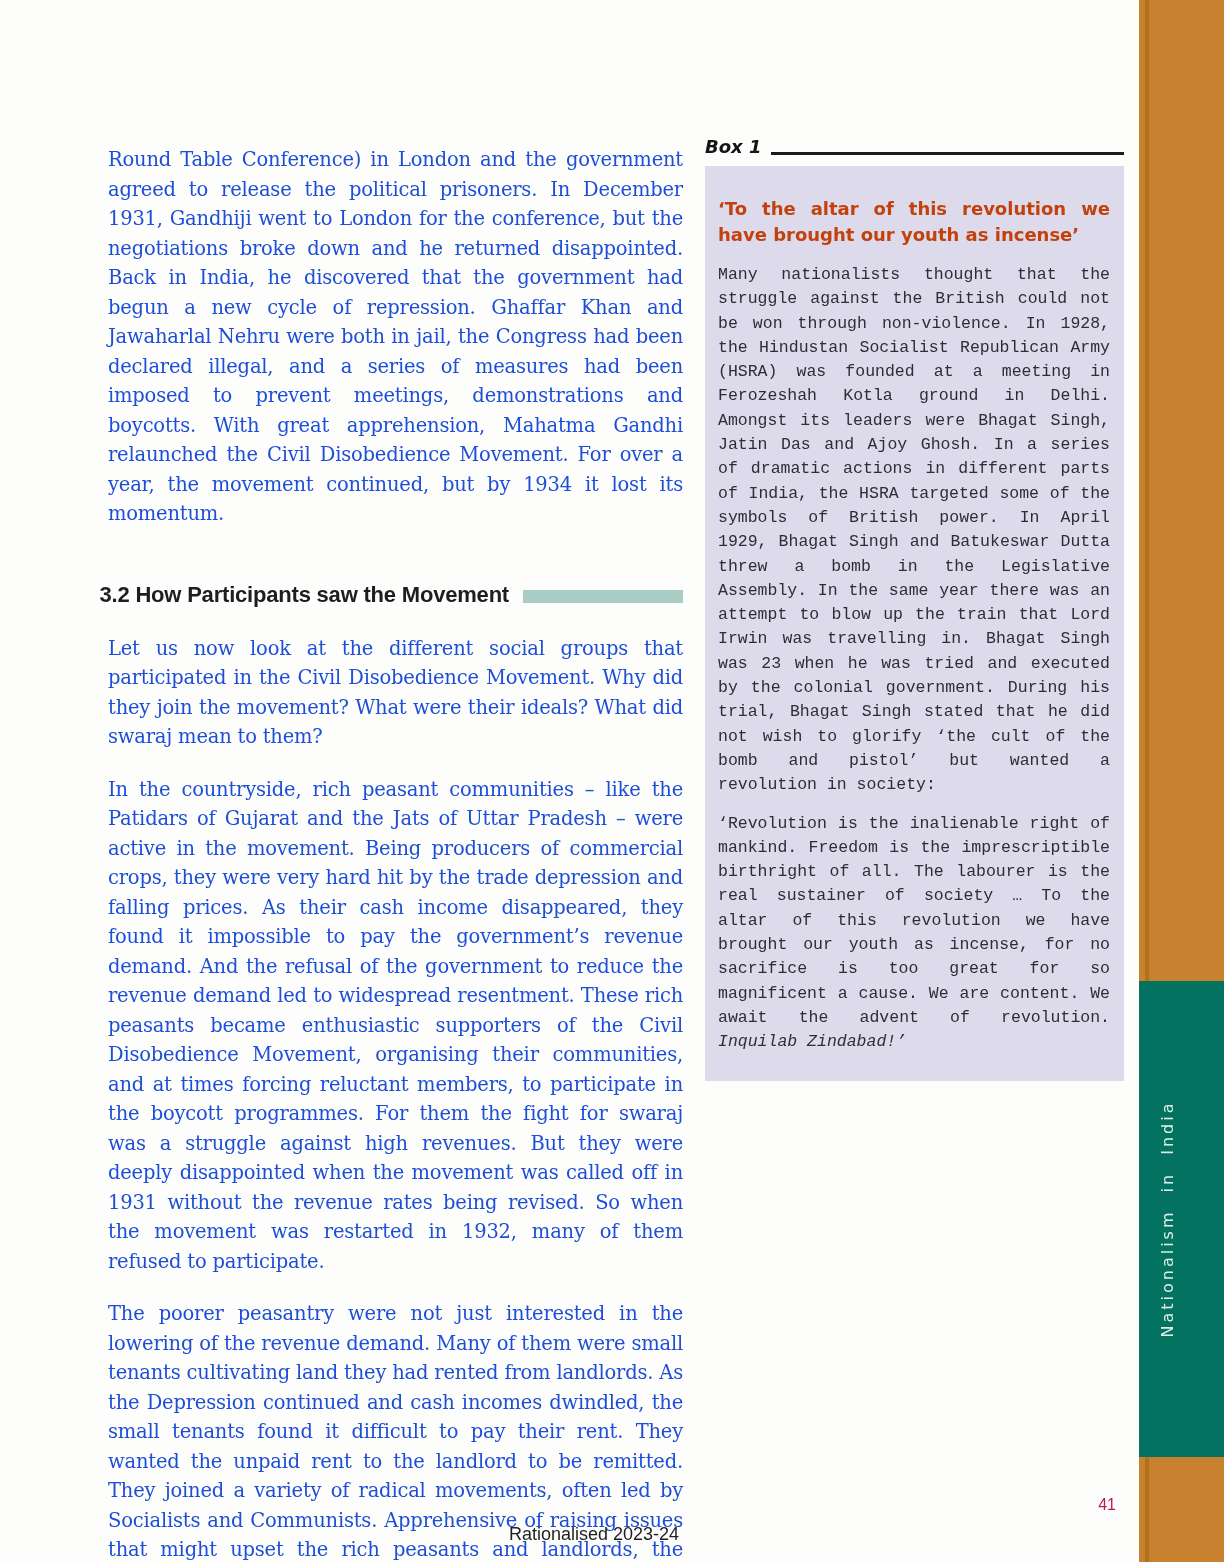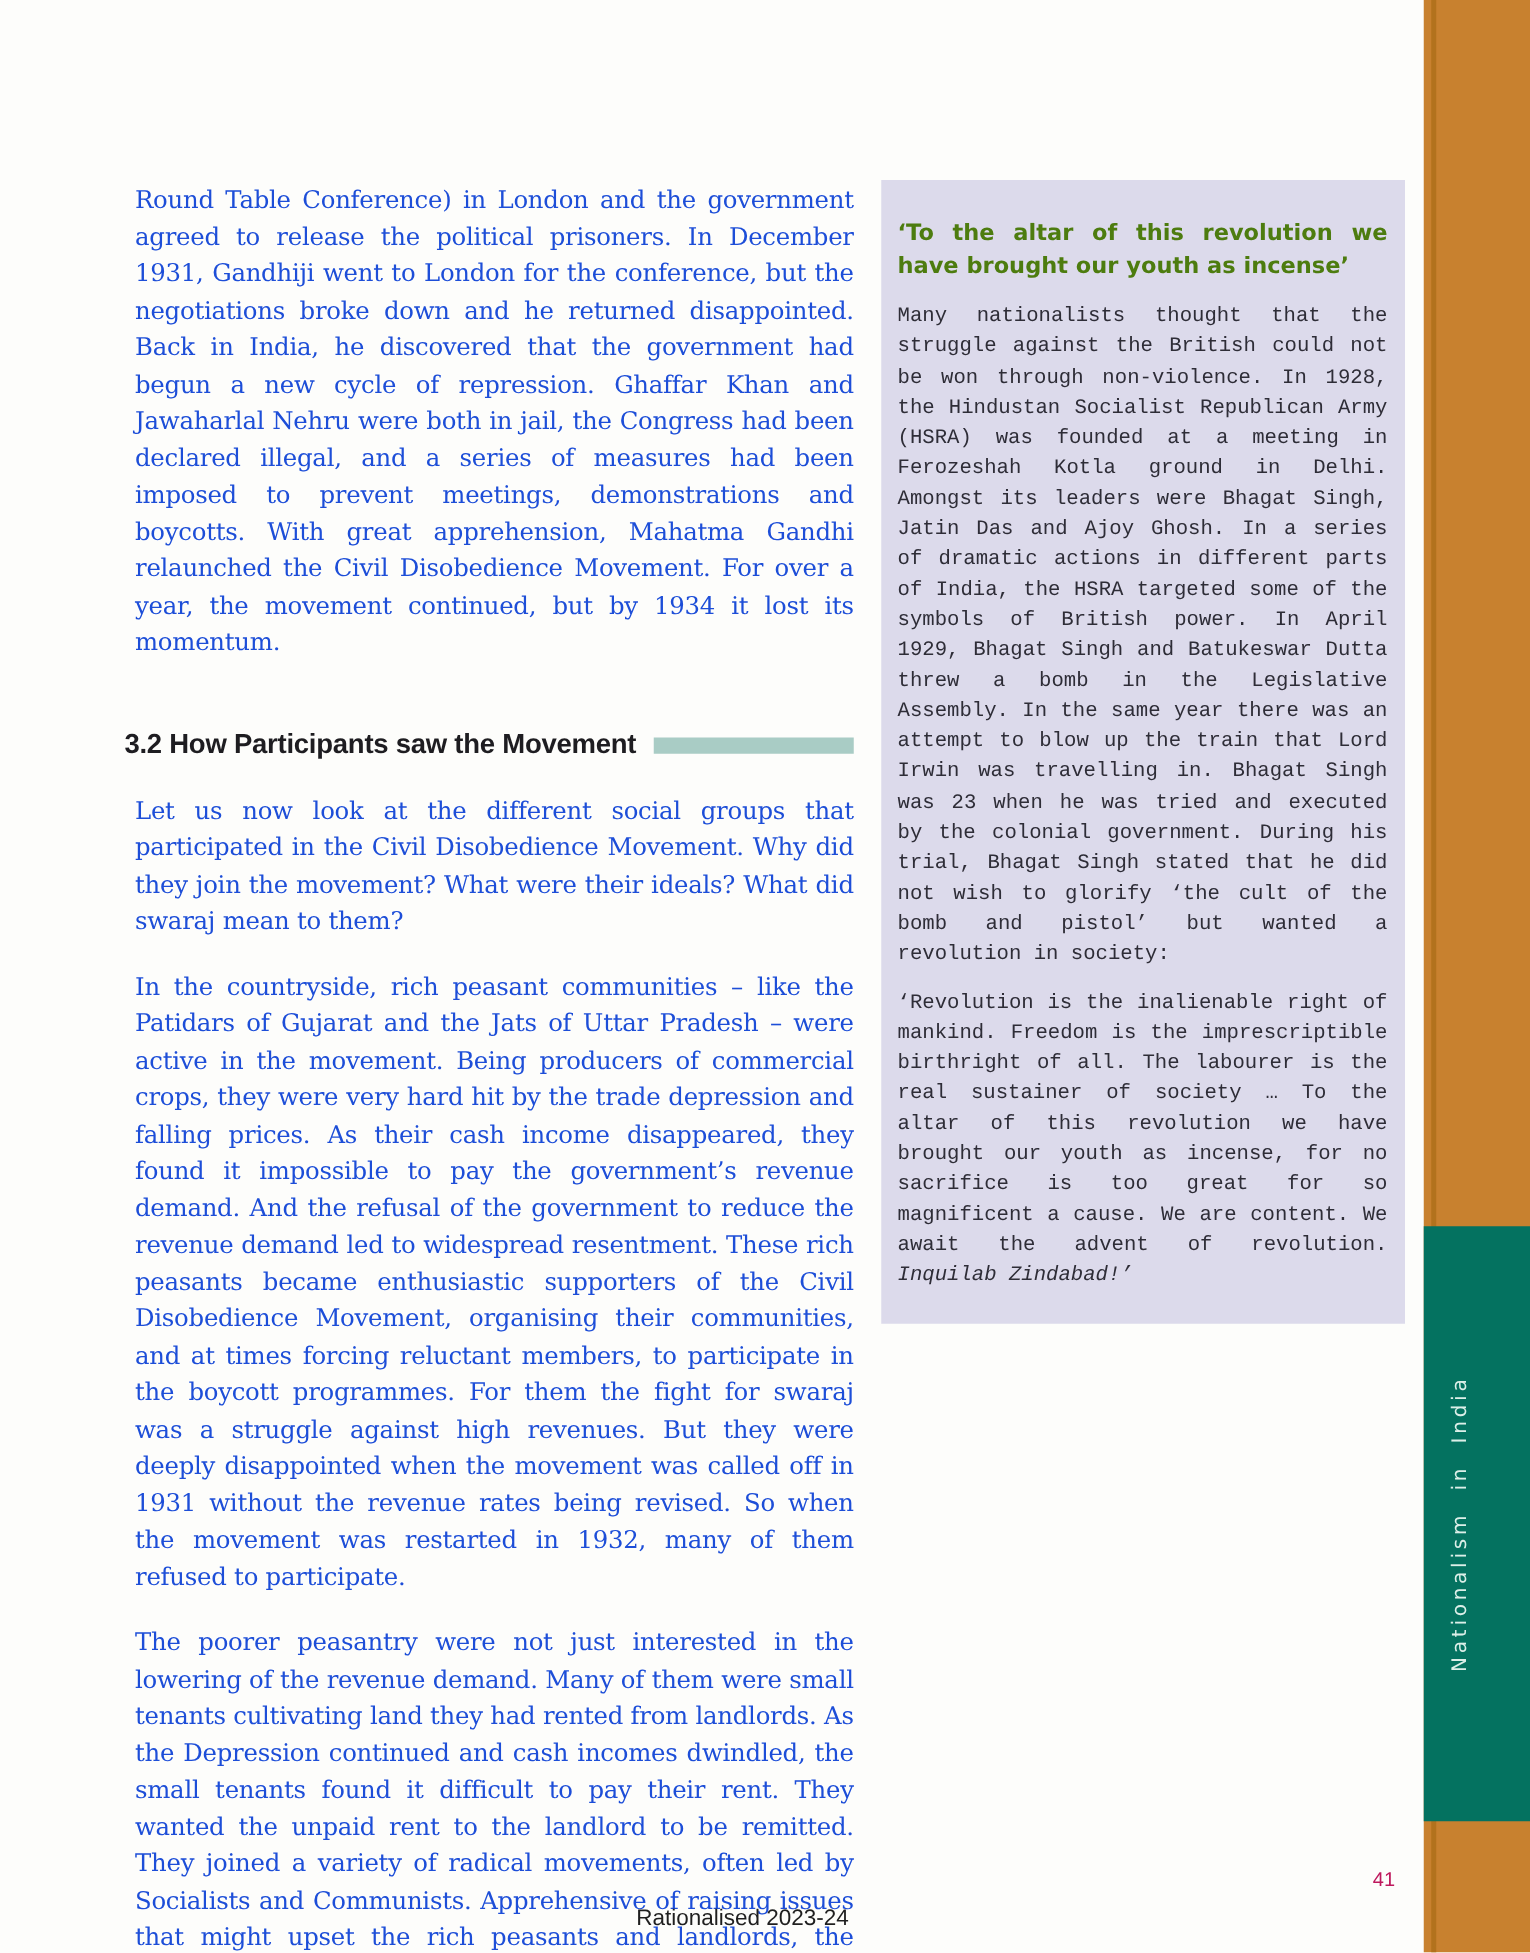--- a/index.html
+++ b/index.html
@@ -34,21 +34,21 @@
   .box-col{position:absolute;left:705px;top:136px;width:419px;}
   .box-head{display:flex;gap:9px;}
   .box-label{
     font-family:"DejaVu Sans",sans-serif;font-weight:bold;font-style:italic;
     font-size:18px;color:#141414;line-height:22px;flex:none;
   }
   .box-rule{flex:1;height:3px;background:#1a1a1a;align-self:flex-end;margin-bottom:3px;}
   .box-body{margin-top:8px;background:#dcdaeb;padding:30px 14px 26px 13px;}
   .box-title{
     margin:0 0 15px;font-family:"DejaVu Sans",sans-serif;font-weight:bold;
-    font-size:18px;line-height:26px;text-align:justify;color:#4d7c0f;
+    font-size:18px;line-height:26px;text-align:justify;color:#c2410c;
   }
   .box-body p.btext{
     margin:0 0 14px;font-family:Liberation Mono, monospace;
     font-size:16.5px;line-height:24.3px;text-align:justify;color:#2e2d37;
   }
   .box-body p.btext:last-child{margin-bottom:0;}
   .box-body em{font-style:italic;}
   
   .page-number{position:absolute;left:1076px;top:1496px;width:40px;text-align:right;
     font-size:16px;color:#be185d;}
@@ -70,20 +70,24 @@
   <div class="section-heading">
     <span>3.2 How Participants saw the Movement</span>
     <span class="heading-bar"></span>
   </div>
   <p>Let us now look at the different social groups that participated in the Civil Disobedience Movement. Why did they join the movement? What were their ideals? What did swaraj mean to them?</p>
   <p>In the countryside, rich peasant communities – like the Patidars of Gujarat and the Jats of Uttar Pradesh – were active in the movement. Being producers of commercial crops, they were very hard hit by the trade depression and falling prices. As their cash income disappeared, they found it impossible to pay the government’s revenue demand. And the refusal of the government to reduce the revenue demand led to widespread resentment. These rich peasants became enthusiastic supporters of the Civil Disobedience Movement, organising their communities, and at times forcing reluctant members, to participate in the boycott programmes. For them the fight for swaraj was a struggle against high revenues. But they were deeply disappointed when the movement was called off in 1931 without the revenue rates being revised. So when the movement was restarted in 1932, many of them refused to participate.</p>
   <p>The poorer peasantry were not just interested in the lowering of the revenue demand. Many of them were small tenants cultivating land they had rented from landlords. As the Depression continued and cash incomes dwindled, the small tenants found it difficult to pay their rent. They wanted the unpaid rent to the landlord to be remitted. They joined a variety of radical movements, often led by Socialists and Communists. Apprehensive of raising issues that might upset the rich peasants and landlords, the Congress was unwilling to support ‘no rent’ campaigns in most places. So the relationship between the poor peasants and the Congress remained uncertain.</p>
 </div>
 
 <div class="box-col">
+  <div class="box-head">
+    <span class="box-label">Box 1</span>
+    <span class="box-rule"></span>
+  </div>
   <div class="box-body">
     <p class="box-title">‘To the altar of this revolution we have brought our youth as incense’</p>
     <p class="btext">Many nationalists thought that the struggle against the British could not be won through non-violence. In 1928, the Hindustan Socialist Republican Army (HSRA) was founded at a meeting in Ferozeshah Kotla ground in Delhi. Amongst its leaders were Bhagat Singh, Jatin Das and Ajoy Ghosh. In a series of dramatic actions in different parts of India, the HSRA targeted some of the symbols of British power. In April 1929, Bhagat Singh and Batukeswar Dutta threw a bomb in the Legislative Assembly. In the same year there was an attempt to blow up the train that Lord Irwin was travelling in. Bhagat Singh was 23 when he was tried and executed by the colonial government. During his trial, Bhagat Singh stated that he did not wish to glorify ‘the cult of the bomb and pistol’ but wanted a revolution in society:</p>
     <p class="btext"><span>‘Revolution is the inalienable right of mankind. Freedom is the imprescriptible birthright of all. The labourer is the real sustainer of society … To the altar of this revolution we have brought our youth as incense, for no sacrifice is too great for so magnificent a cause. We are content. We await the advent of revolution. </span><em>Inquilab Zindabad!’</em></p>
   </div>
 </div>
 
 <div class="page-number">41</div>
 <div class="footer-note">Rationalised 2023-24</div>
 

